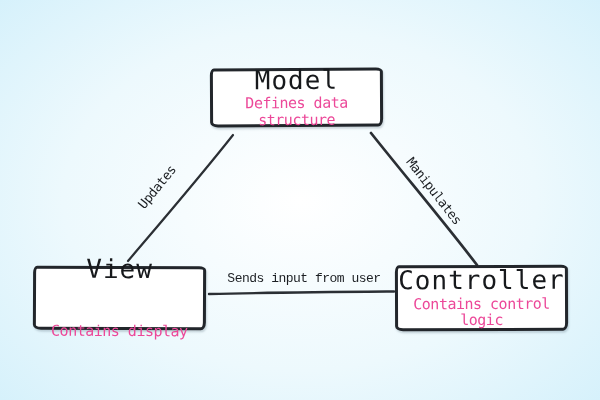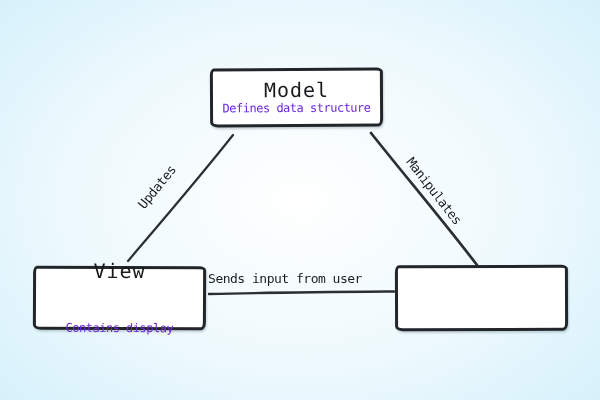--- a/index.html
+++ b/index.html
@@ -20,29 +20,29 @@
     background:var(--box-fill,#ffffff);
     border:3px solid var(--box-border,#22262b);
     border-radius:4px 7px 5px 8px / 7px 4px 8px 5px;
     box-shadow:1px 2px 2px rgba(90,110,125,0.28);
     display:flex;flex-direction:column;align-items:center;justify-content:center;
     gap:1px;text-align:center;
   }
   .node-model{left:210px;top:68px;width:173px;height:59px;transform:rotate(-0.3deg);}
   .node-view{left:33px;top:266px;width:173px;height:64px;transform:rotate(0.25deg);gap:40px;}
   .node-controller{left:395px;top:265px;width:173px;height:66px;transform:rotate(-0.2deg);}
-  .node-title{font-size:20px;line-height:1.05;letter-spacing:1px;color:#17191c;}
-  .node-sub{font-size:12px;line-height:1.1;letter-spacing:-0.5px;color:#6d28d9;}
+  .node-title{font-size:26px;line-height:1.05;letter-spacing:1px;color:#17191c;}
+  .node-sub{font-size:15px;line-height:1.1;letter-spacing:-0.5px;color:#ec4899;}
   .edge-label{
     position:absolute;font-size:13px;letter-spacing:-0.5px;white-space:nowrap;
     color:#1b1e22;transform-origin:center;
   }
   .label-updates{left:157px;top:187px;transform:translate(-50%,-50%) rotate(-51deg);}
   .label-manipulates{left:434px;top:191px;transform:translate(-50%,-50%) rotate(52deg);}
-  .label-sends{left:285px;top:278px;transform:translate(-50%,-50%);}
+  .label-sends{left:304px;top:278px;transform:translate(-50%,-50%);font-family:Liberation Mono, monospace;}
 </style>
 </head>
 <body style="--background-edge: #d3f0fb; --background-center: #ffffff; --box-fill: #ffffff; --box-border: #22262b; --text: #17191c; --line: #2b2f34;">
 
 <div class="stage">
 
   <svg class="connectors" viewBox="0 0 600 400">
     <path class="connector" stroke-width="2.2" d="M233,135 C199,178 162,221 128,261"></path>
     <path class="connector" stroke-width="2.7" d="M371,133 C406,177 444,222 477,265"></path>
     <path class="connector" stroke-width="2.4" d="M209,294 C271,292.5 335,292 394,291.5"></path>
@@ -52,19 +52,21 @@
     <div class="node-title">Model</div>
     <div class="node-sub">Defines data structure</div>
   </div>
 
   <div class="node node-view">
     <div class="node-title">View</div>
     <div class="node-sub">Contains display</div>
   </div>
 
   <div class="node node-controller">
+    <div class="node-title">Controller</div>
+    <div class="node-sub">Contains control logic</div>
   </div>
 
   <div class="edge-label label-updates">Updates</div>
   <div class="edge-label label-manipulates">Manipulates</div>
   <div class="edge-label label-sends">Sends input from user</div>
 
 </div>
 
 </body></html>

